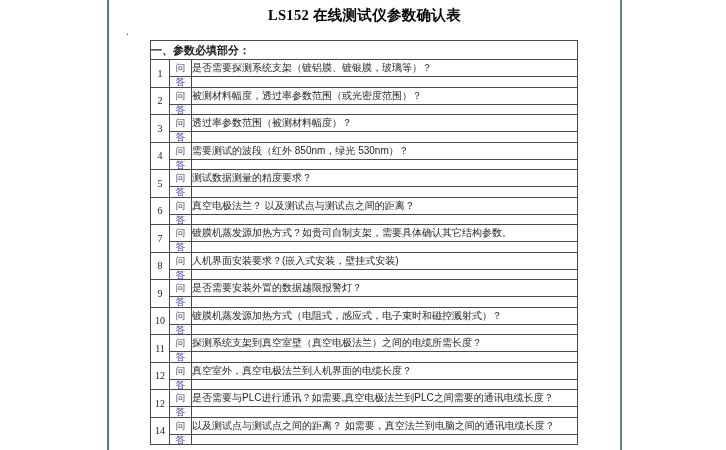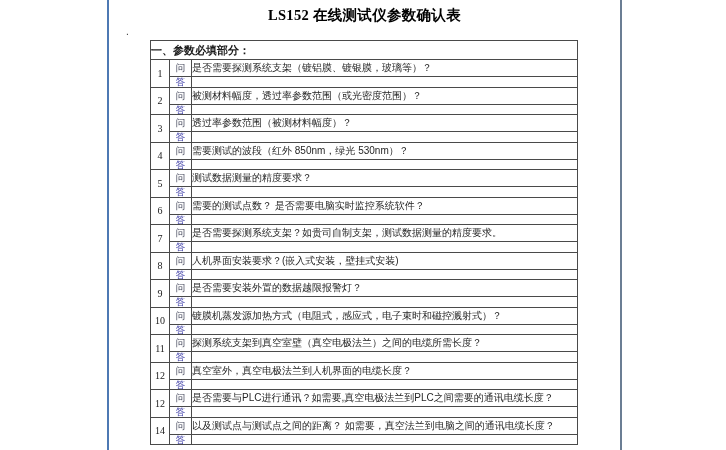--- a/index.html
+++ b/index.html
@@ -167,31 +167,31 @@
     <td class="qt">测试数据测量的精度要求？</td>
   </tr>
   <tr class="a-row">
     <td class="al">答</td>
     <td class="at"></td>
   </tr>
 
   <tr class="q-row">
     <td class="num" rowspan="2">6</td>
     <td class="ql">问</td>
-    <td class="qt">需要的测试点数？ 是否需要电脑实时监控系统软件？</td>
+    <td class="qt">真空电极法兰？ 以及测试点与测试点之间的距离？</td>
   </tr>
   <tr class="a-row">
     <td class="al">答</td>
     <td class="at"></td>
   </tr>
 
   <tr class="q-row">
     <td class="num" rowspan="2">7</td>
     <td class="ql">问</td>
-    <td class="qt">是否需要探测系统支架？如贵司自制支架，测试数据测量的精度要求。</td>
+    <td class="qt">镀膜机蒸发源加热方式？如贵司自制支架，需要具体确认其它结构参数。</td>
   </tr>
   <tr class="a-row">
     <td class="al">答</td>
     <td class="at"></td>
   </tr>
 
   <tr class="q-row">
     <td class="num" rowspan="2">8</td>
     <td class="ql">问</td>
     <td class="qt">人机界面安装要求？(嵌入式安装，壁挂式安装)</td>

